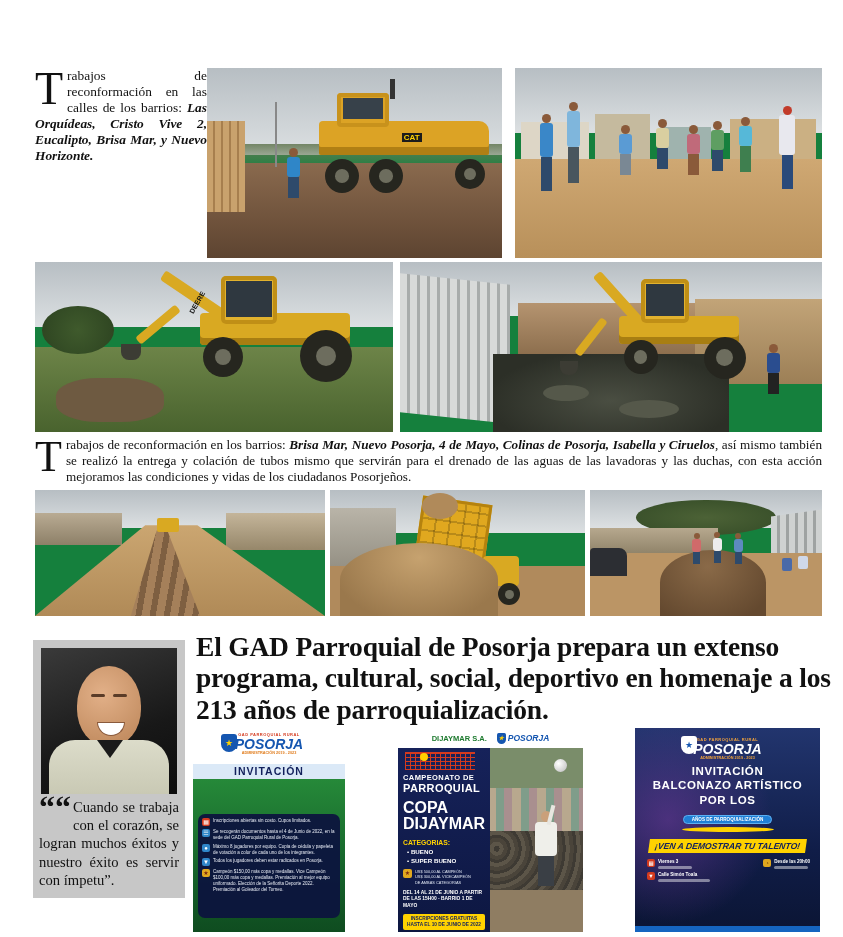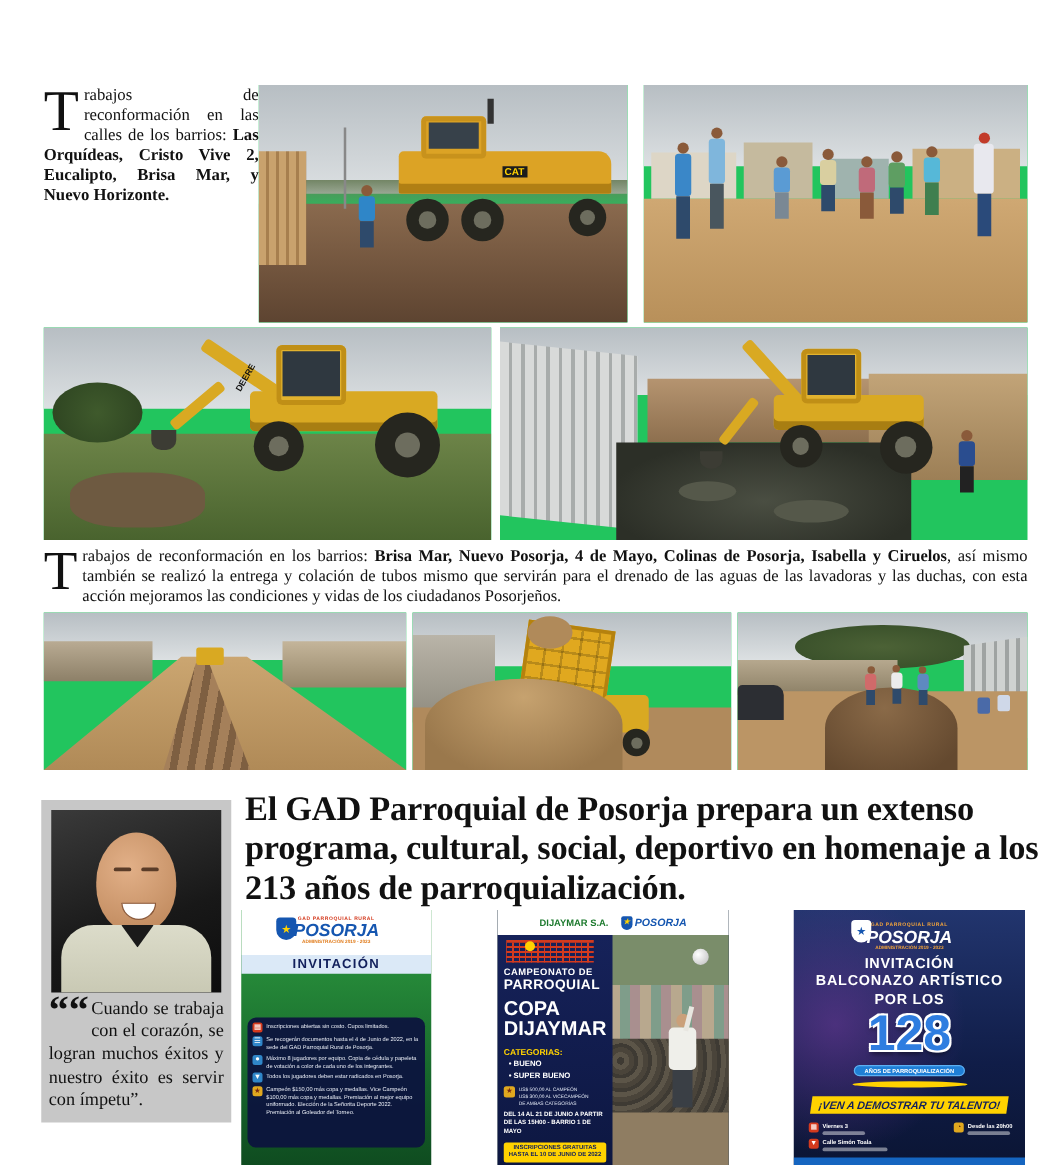--- a/index.html
+++ b/index.html
@@ -12,21 +12,21 @@
   .masthead .m-left{position:absolute;left:36px;}
   .masthead .m-center{position:absolute;left:0;right:0;text-align:center;}
   .masthead .m-right{position:absolute;right:14px;}
 
   
   .article1{position:absolute;left:35px;top:68px;width:172px;font-size:13.4px;line-height:1.2;
             text-align:justify;}
   .article1 p{margin:0;}
   .article1 .p2{text-indent:10px;margin-top:2px;}
   .dropcap{float:left;font-size:46px;line-height:0.82;padding:2px 4px 0 0;}
-  .bi{font-weight:bold;}
+  .bi{font-weight:bold;font-style:italic;}
 
   .article2{position:absolute;left:35px;top:437px;width:787px;font-size:13.2px;line-height:1.22;
             text-align:justify;}
   .article2 .dropcap{font-size:44px;}
 
   .headline{position:absolute;left:196px;top:631px;width:636px;margin:0;
             font-size:27.5px;line-height:1.14;font-weight:bold;letter-spacing:-0.2px;}
 
   
   .qpanel{position:absolute;left:33px;top:640px;width:152px;height:258px;background:#c7c7c7;}
@@ -39,21 +39,21 @@
   .portrait .smile{position:absolute;left:56px;top:74px;width:26px;height:12px;border-radius:0 0 20px 20px;
             background:#fff;border:1px solid #8a5a3c;}
   .portrait .shirt{position:absolute;left:8px;top:92px;width:120px;height:54px;border-radius:26px 26px 0 0;
             background:linear-gradient(180deg,#dcdcca,#c9c9b4);}
   .portrait .collar{position:absolute;left:56px;top:92px;width:26px;height:18px;background:#1a1a1a;
             clip-path:polygon(0 0,100% 0,50% 100%);}
   .quote{position:absolute;left:6px;top:158px;width:140px;font-size:14.6px;line-height:1.25;text-align:justify;}
   .qmarks{float:left;font-size:32px;line-height:0.6;font-weight:bold;padding-right:2px;}
 
   
-  .ph{position:absolute;overflow:hidden;background:#22c55e;}
+  .ph{position:absolute;overflow:hidden;background:#15803d;}
   .sky{position:absolute;left:0;top:0;right:0;background:linear-gradient(180deg,#b7bec3,#dce0e2);}
   .wheel{position:absolute;border-radius:50%;background:#26261f;}
   .wheel::after{content:"";position:absolute;left:30%;top:30%;width:40%;height:40%;border-radius:50%;background:#6d6d5e;}
   .pers{position:absolute;width:13px;}
   .pers .hd{width:9px;height:9px;border-radius:50%;background:#8a5a3a;margin:0 auto;}
   .pers .tor{width:13px;height:20px;border-radius:3px;}
   .pers .leg{width:11px;height:21px;margin:0 auto;background:#2e4a6b;}
 
   
   .p-grader .sky{height:46%;}
@@ -504,21 +504,20 @@
       <span class="shield">★</span>
       <div class="org-small">GAD PARROQUIAL RURAL</div>
       <div class="org-name">POSORJA</div>
       <div class="org-admin">ADMINISTRACIÓN 2019 - 2023</div>
     </div>
     <div class="b-title">
       <span>INVITACIÓN</span><br>
       <span>BALCONAZO ARTÍSTICO</span><br>
       <span>POR LOS</span>
     </div>
-    <div class="big128">128</div>
     <div><span class="ribbon">AÑOS DE PARROQUIALIZACIÓN</span></div>
     <div class="r-under"></div>
     <div><span class="talent">¡VEN A DEMOSTRAR TU TALENTO!</span></div>
     <div class="d-grid">
       <div class="d-item">
         <span class="d-ic d-red">▦</span>
         <span class="d-tx"><span>Viernes 3</span><span class="d-sub"></span></span>
       </div>
       <div class="d-item">
         <span class="d-ic d-org">◔</span>

